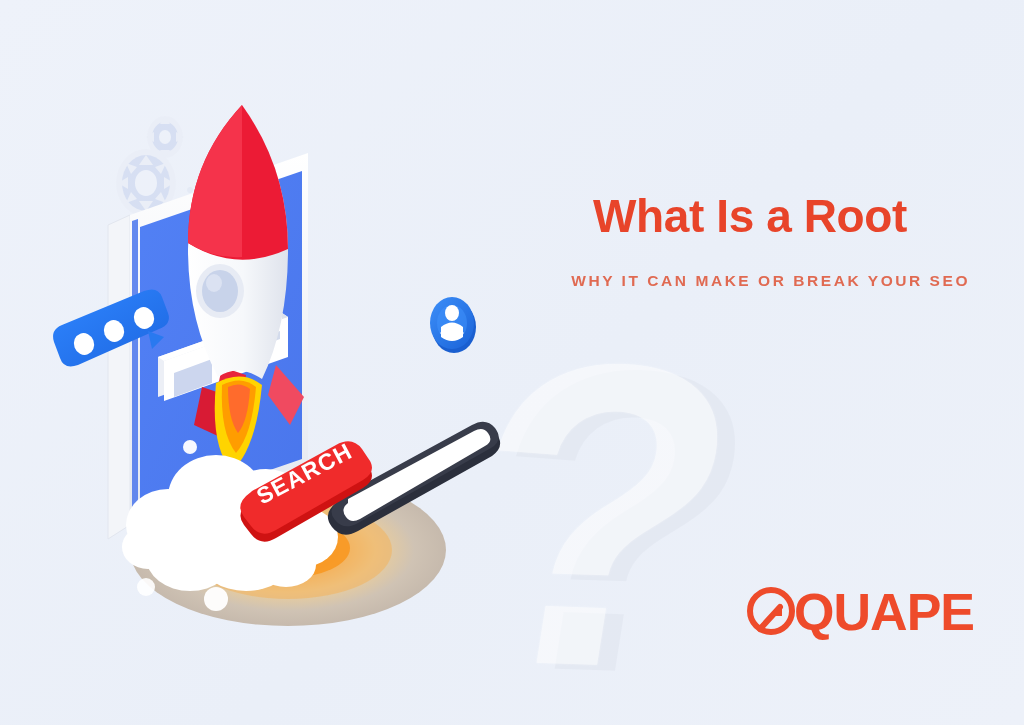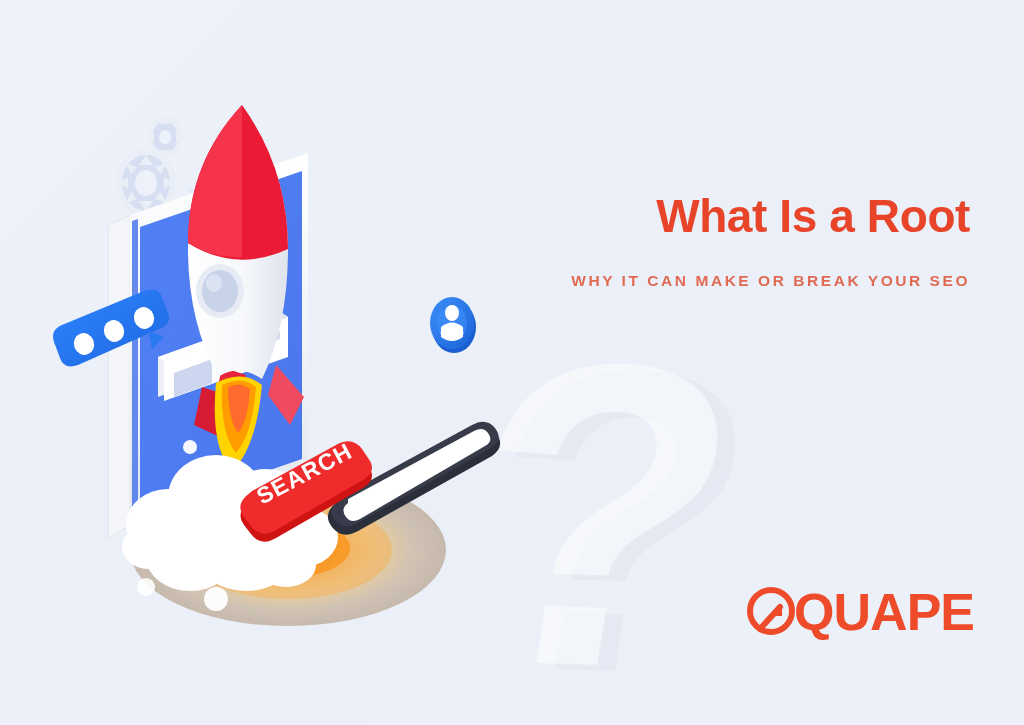--- a/index.html
+++ b/index.html
@@ -52,20 +52,21 @@
     width:440px;
     text-align:right;
   }
   .headline{
     margin:0;
     font-size:46px;
     line-height:1.17;
     font-weight:bold;
     color:#e8442a;
     letter-spacing:-.4px;
+    text-align:center;
   }
   .subhead{
     margin:28px 0 0 0;
     font-size:15.5px;
     letter-spacing:2.55px;
     font-weight:bold;
     color:#e06a52;
     white-space:nowrap;
   }
 

